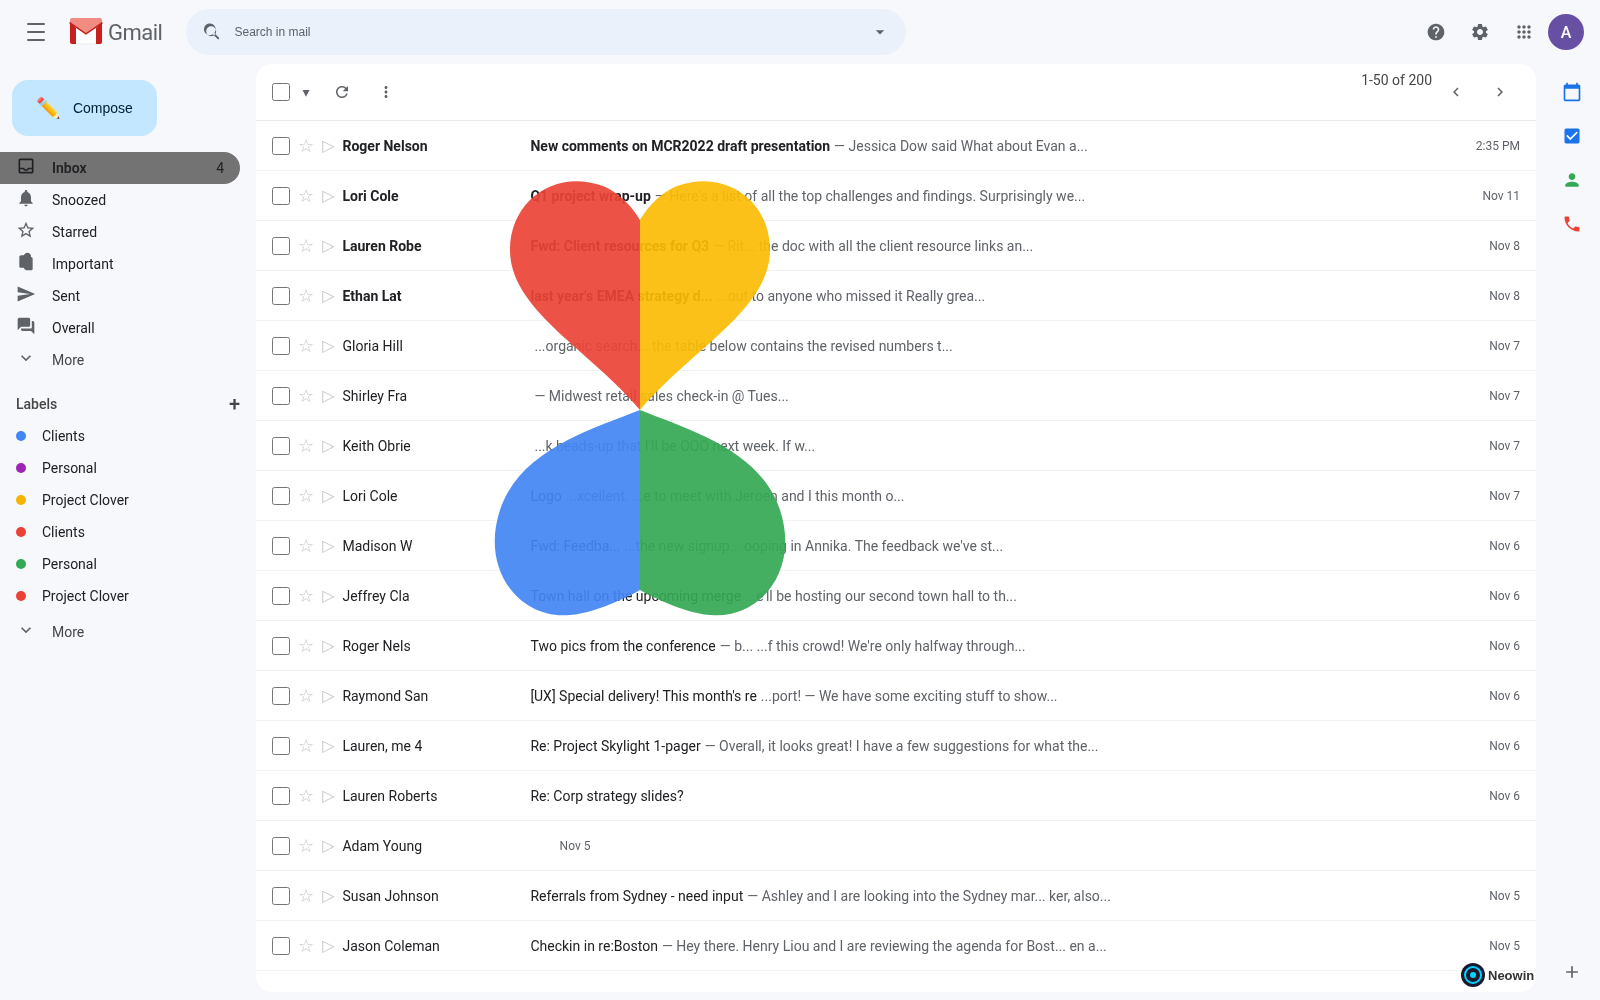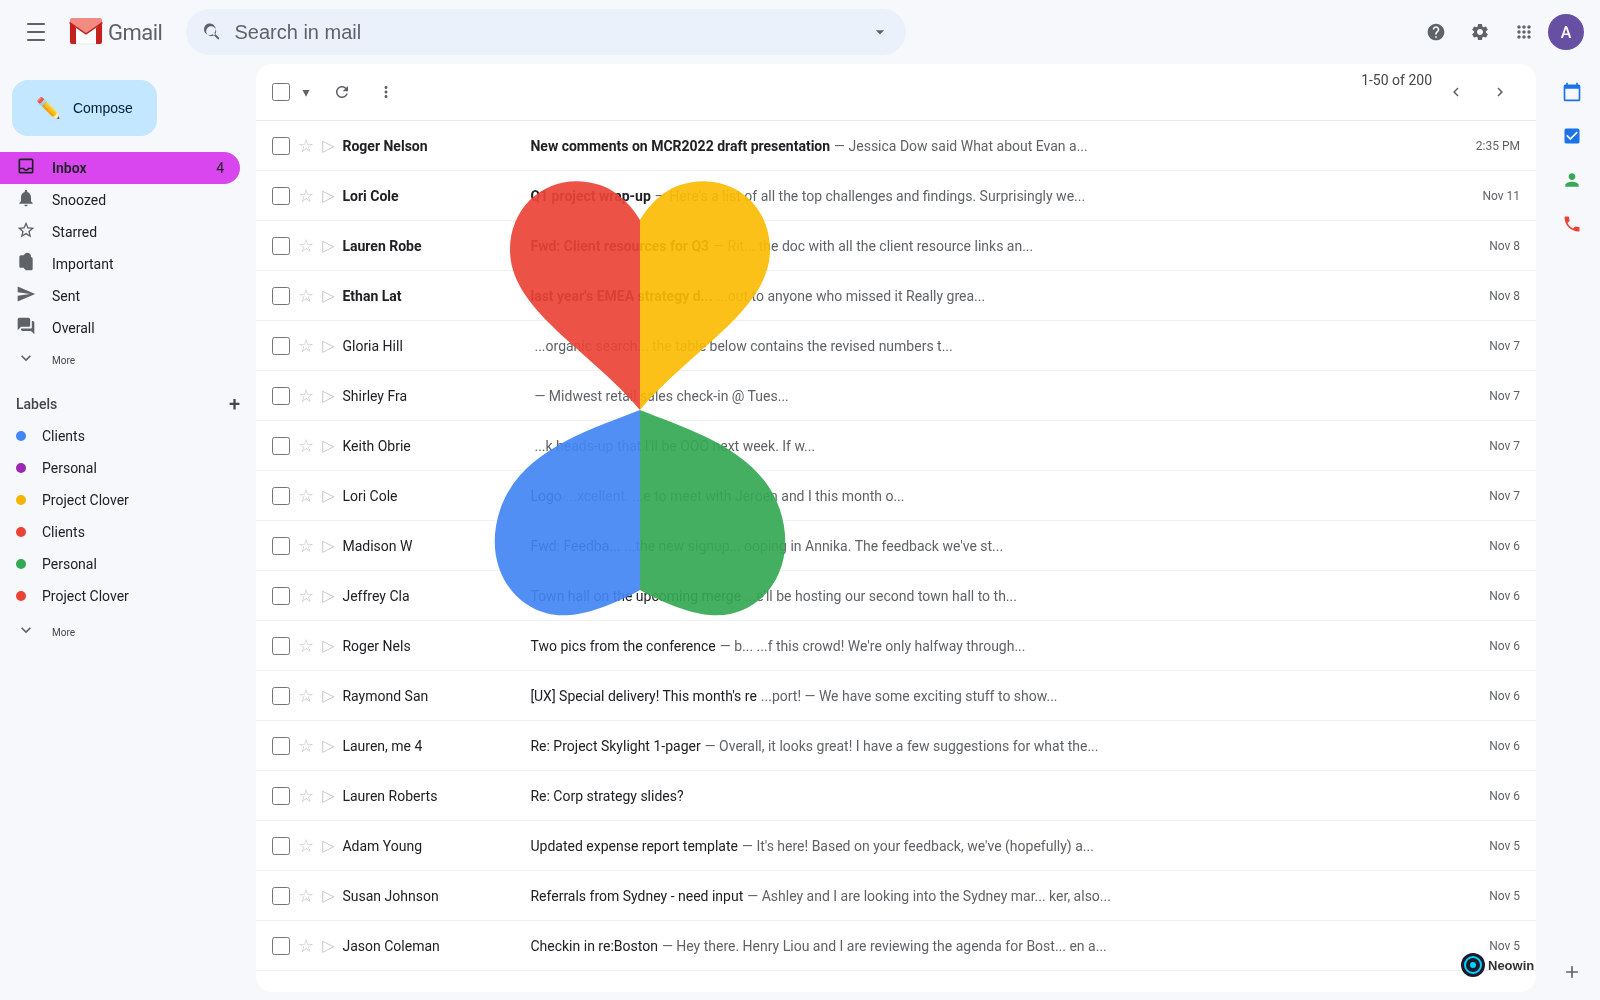--- a/index.html
+++ b/index.html
@@ -39,21 +39,21 @@
       height: 46px;
       background: #eaf1fb;
       border-radius: 24px;
       display: flex;
       align-items: center;
       padding: 0 16px;
       gap: 12px;
     }
     .search-bar input {
       border: none; background: transparent; outline: none;
-      font-size: 20px; color: #b91c1c; flex: 1;
+      font-size: 12px; color: #b91c1c; flex: 1;
     }
     .search-bar input::placeholder { color: #5f6368; }
     .header-right {
       display: flex; align-items: center; gap: 4px; margin-left: auto;
     }
     .icon-btn {
       width: 40px; height: 40px;
       display: flex; align-items: center; justify-content: center;
       border-radius: 50%; cursor: pointer; border: none; background: transparent;
       color: #5f6368; font-size: 20px;
@@ -95,21 +95,21 @@
     .nav-item {
       display: flex; align-items: center; gap: 16px;
       padding: 0 16px;
       height: 32px;
       border-radius: 0 16px 16px 0;
       cursor: pointer;
       font-size: 14px; color: #202124;
       margin-right: 16px;
       position: relative;
     }
-    .nav-item.active { background: #d946ef; font-weight: 600; }
+    .nav-item.active { background: #737373; font-weight: 600; }
     .nav-item-icon { font-size: 18px; color: #444746; width: 20px; text-align: center; }
     .nav-item-label { flex: 1; }
     .nav-badge {
       background: transparent;
       font-size: 14px; font-weight: 400;
       color: #202124;
     }
 
     .labels-header {
       display: flex; align-items: center; justify-content: space-between;
@@ -193,27 +193,27 @@
       top: 150px;
       width: 500px;
       height: 500px;
       z-index: 100;
       pointer-events: none;
     }
 
     
     .neowin-watermark {
       position: absolute;
-      bottom: 22px;
+      bottom: 12px;
       right: 60px;
       z-index: 200;
       display: flex; align-items: flex-start; gap: 4px;
     }
 
-    .more-item { font-size: 10px; color: #444746; }
+    .more-item { font-size: 14px; color: #444746; }
   </style>
 </head>
 <body>
 
 <div class="header">
   <button class="header-menu-btn">
     <svg width="18" height="18" viewBox="0 0 18 18" fill="#5f6368">
       <rect y="0" width="18" height="2" rx="1"></rect>
       <rect y="8" width="18" height="2" rx="1"></rect>
       <rect y="16" width="18" height="2" rx="1"></rect>
@@ -555,24 +555,20 @@
         <div class="email-content">
           <span class="email-subject">Re: Corp strategy slides?</span>
         </div>
         <span class="email-date">Nov 6</span>
       </div>
       <div class="email-row">
         <input type="checkbox" class="email-checkbox" style="">
         <span class="email-star">☆</span>
         <span class="email-snooze">▷</span>
         <span class="email-sender">Adam Young</span>
-        <div class="email-content">
-          <span class="email-subject">Updated expense report template</span>
-          <span class="email-snippet">— It's here! Based on your feedback, we've (hopefully) a...</span>
-        </div>
         <span class="email-date">Nov 5</span>
       </div>
       <div class="email-row">
         <input type="checkbox" class="email-checkbox" style="">
         <span class="email-star">☆</span>
         <span class="email-snooze">▷</span>
         <span class="email-sender">Susan Johnson</span>
         <div class="email-content">
           <span class="email-subject">Referrals from Sydney - need input</span>
           <span class="email-snippet">— Ashley and I are looking into the Sydney mar... ker, also...</span>

